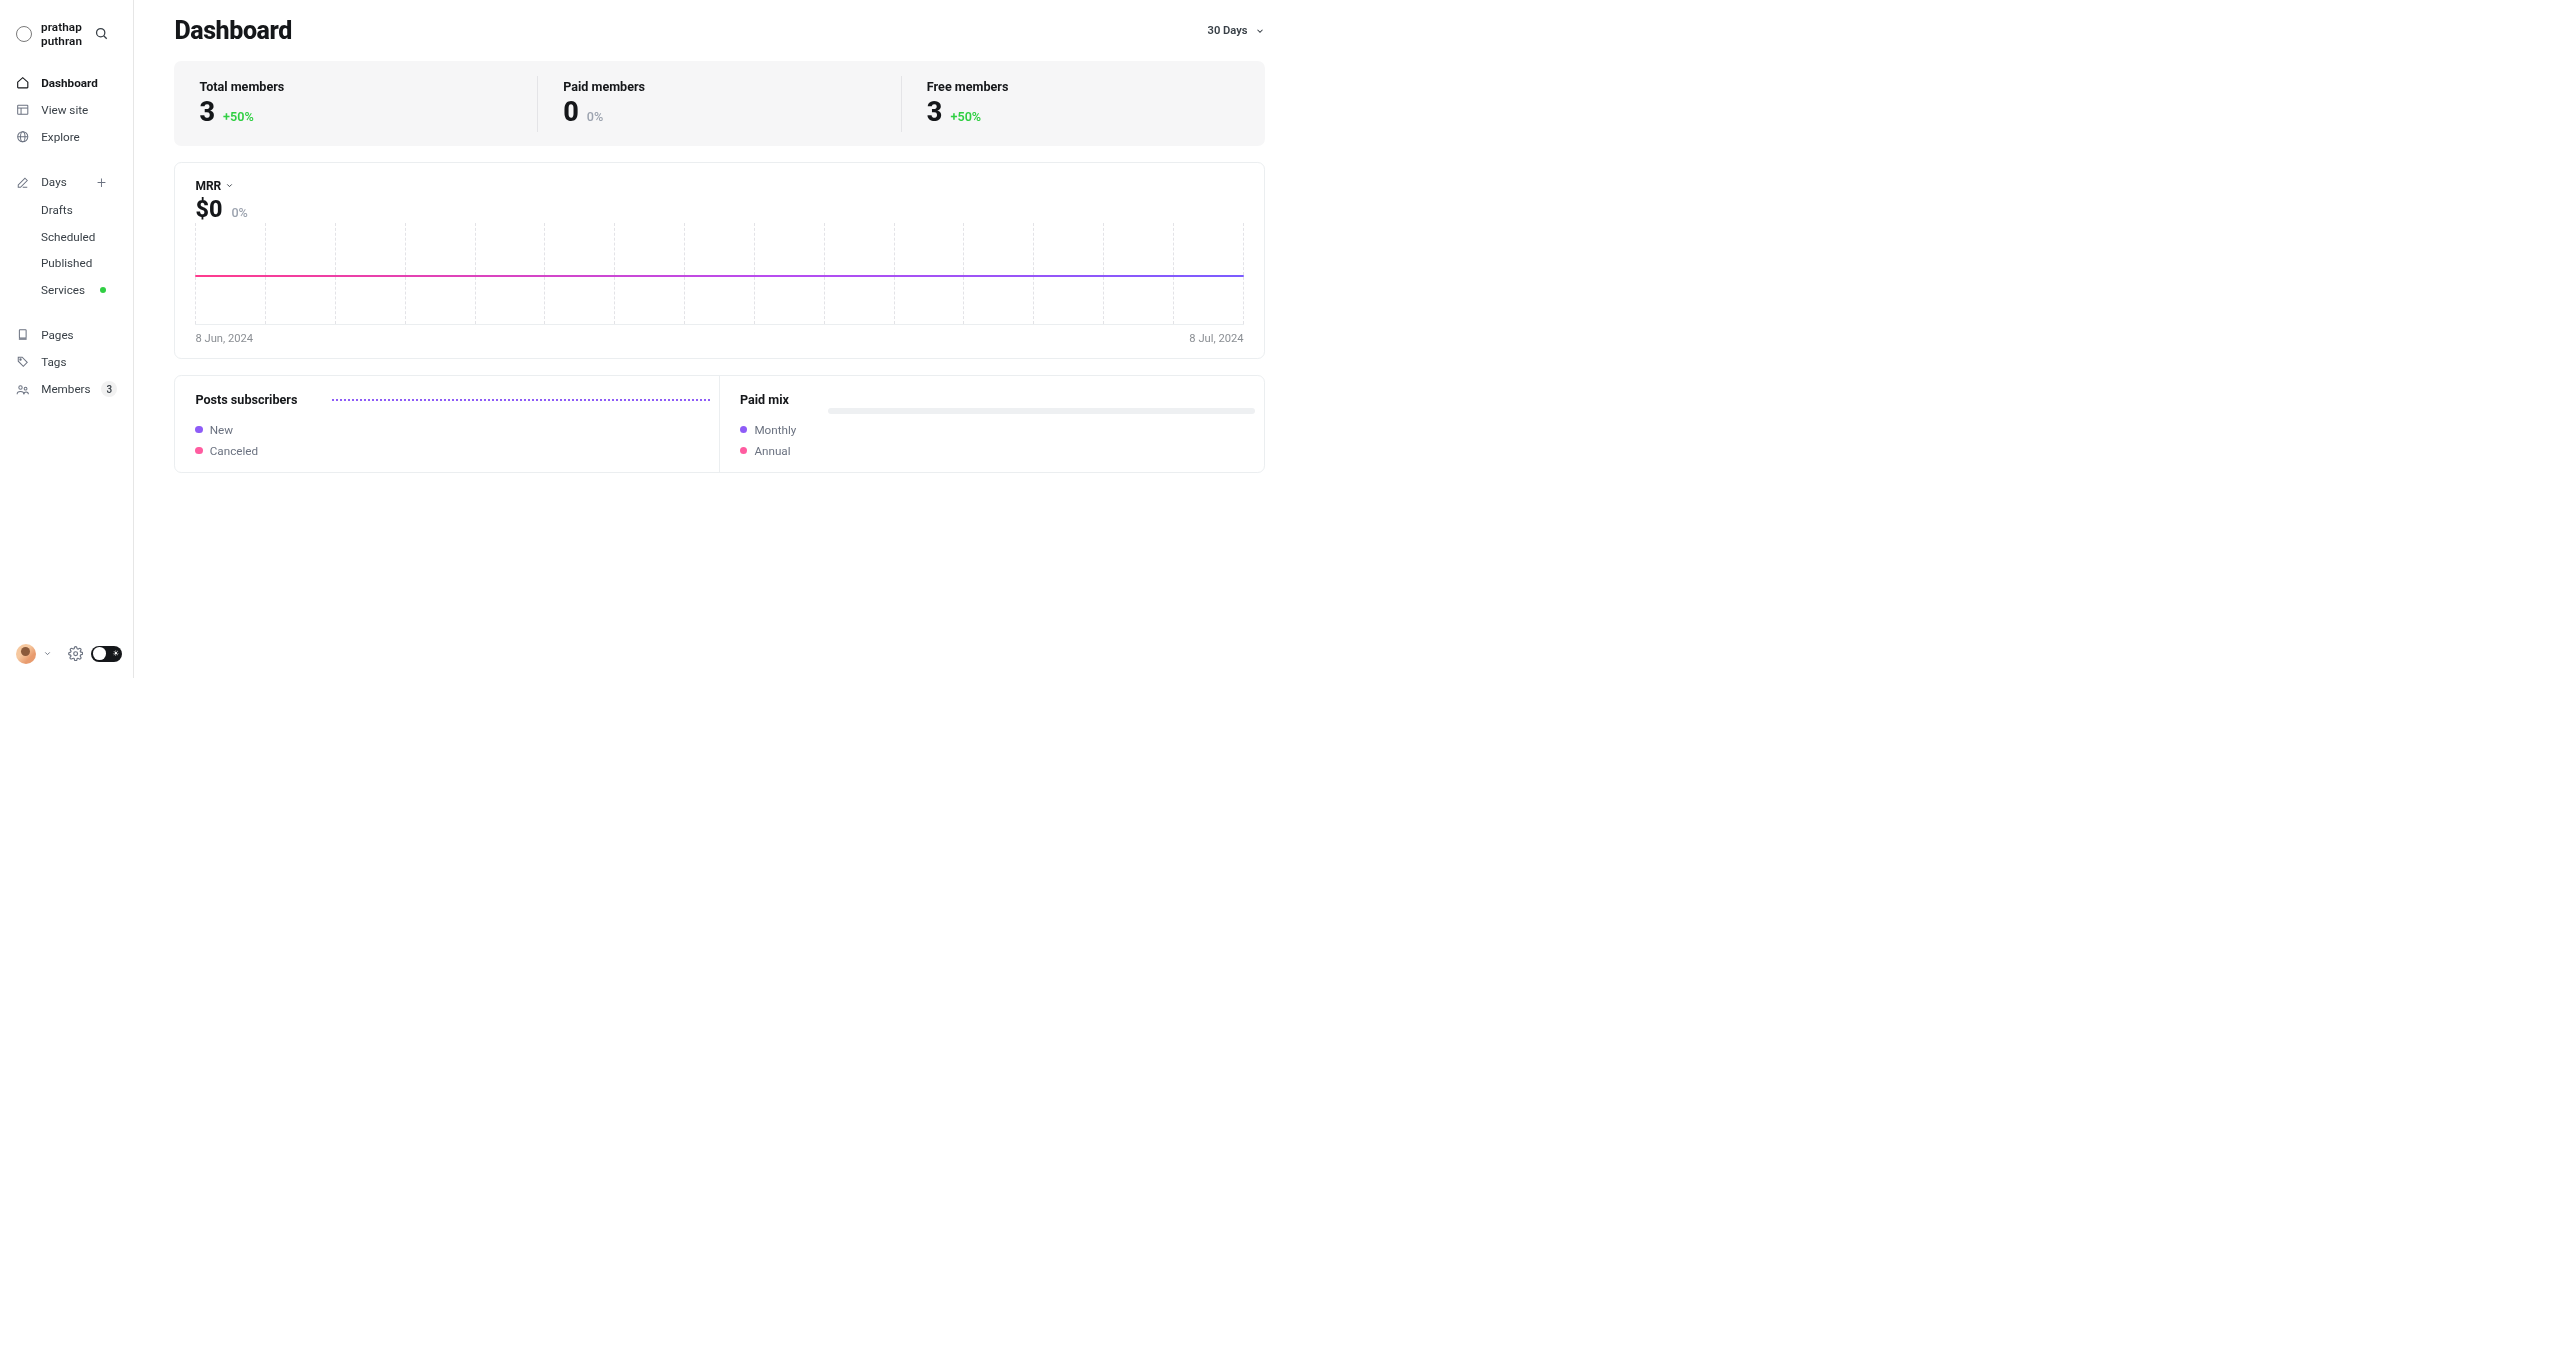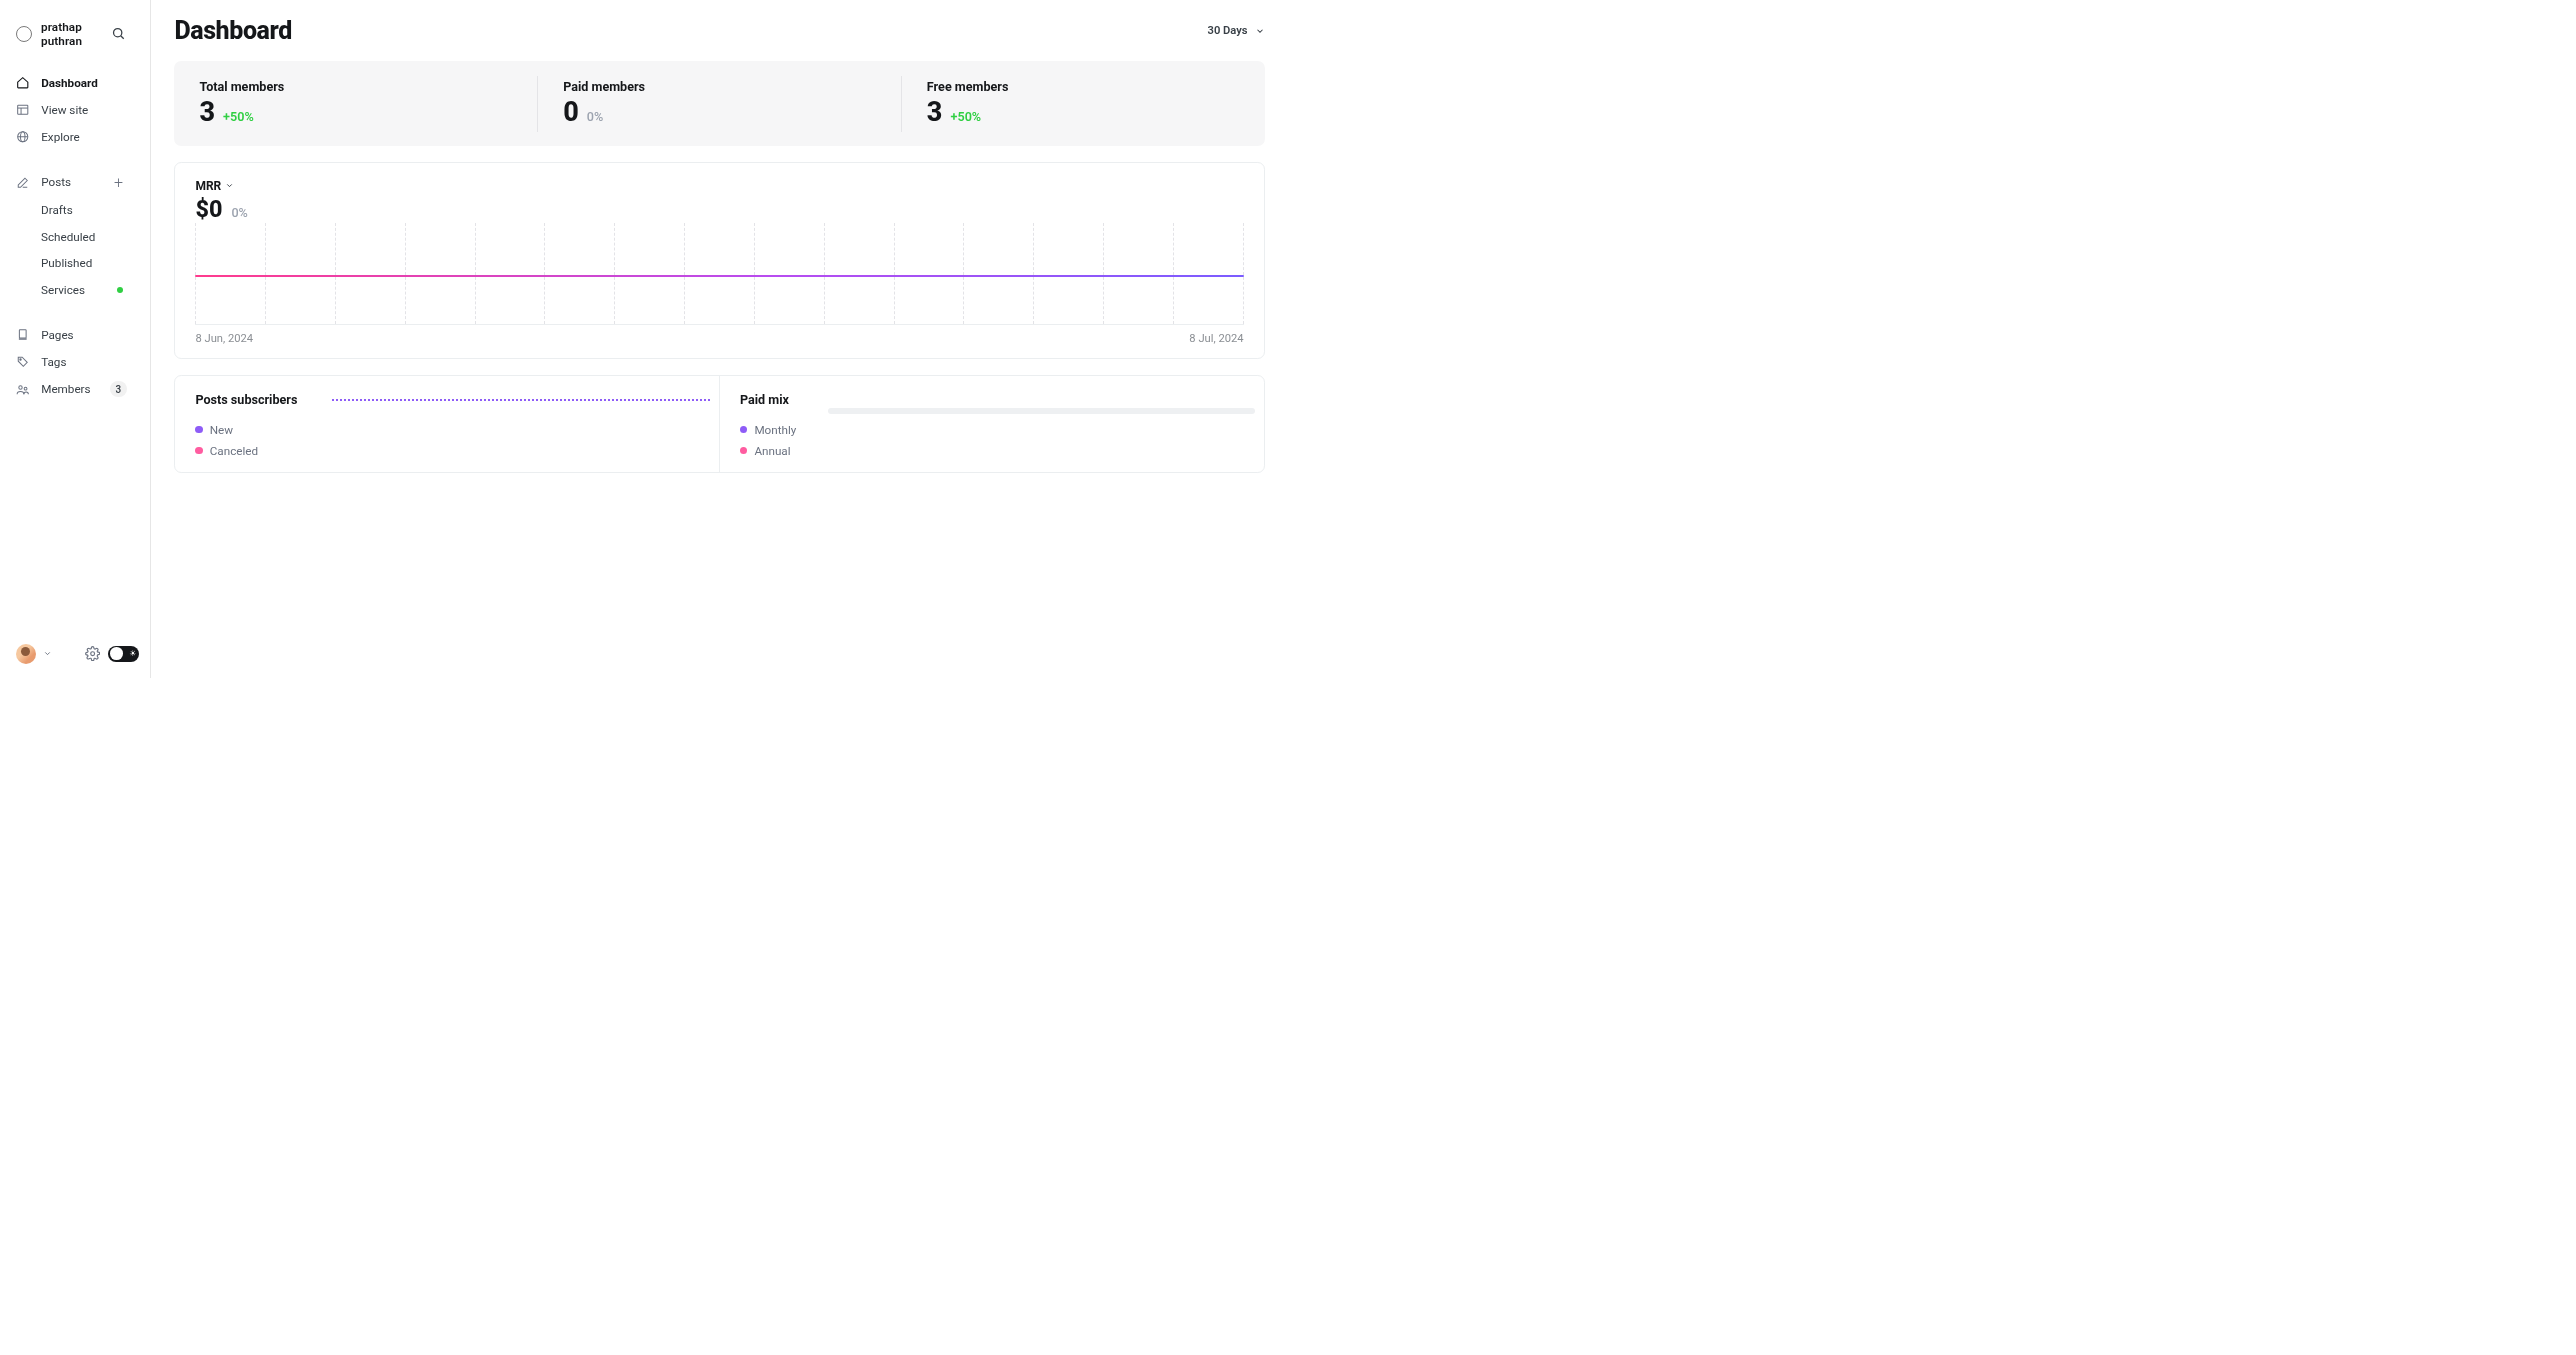--- a/index.html
+++ b/index.html
@@ -9,21 +9,21 @@
     color: #15171a;
     width: 1288px;
     height: 678px;
     overflow: hidden;
     position: relative;
   }
   
   .sidebar {
     position: absolute;
     left: 0; top: 0;
-    width: 151px;
+    width: 134px;
     height: 100%;
     border-right: 0.9px solid #e6e6e6;
     padding: 14.4px 0 14.4px 16px;
     display: flex;
     flex-direction: column;
   }
   .site-header {
     display: flex;
     align-items: center;
     gap: 9px;
@@ -271,21 +271,21 @@
 
     <div class="nav-gap"></div>
 
     <div class="nav-item">
       <span class="nav-icon">
         <svg width="13.5" height="13.5" viewBox="0 0 24 24" fill="none" stroke="currentColor" stroke-width="1.8">
             <path d="M12 20h8"></path>
             <path d="M16 4l4 4L8 20H4v-4z"></path>
           </svg>
       </span>
-      <span>Posts</span>
+      <span>Days</span>
       <span class="plus-btn">+</span>
     </div>
     <div class="nav-sub">
       <div class="nav-item">
         <span>Drafts</span>
       </div>
       <div class="nav-item">
         <span>Scheduled</span>
       </div>
       <div class="nav-item">

